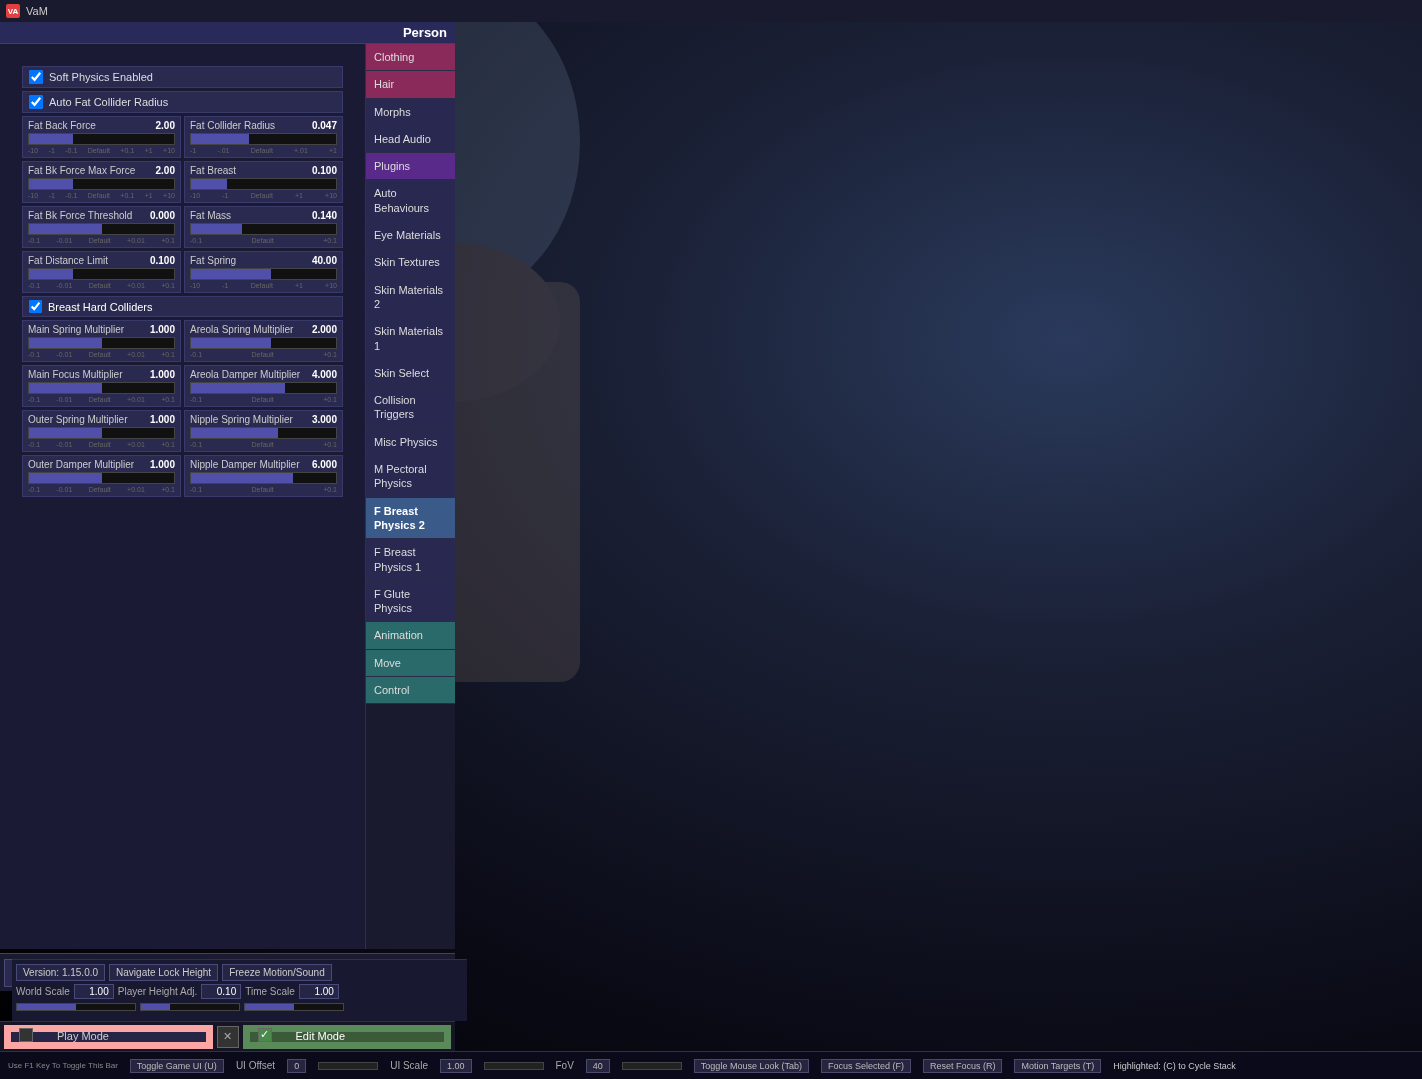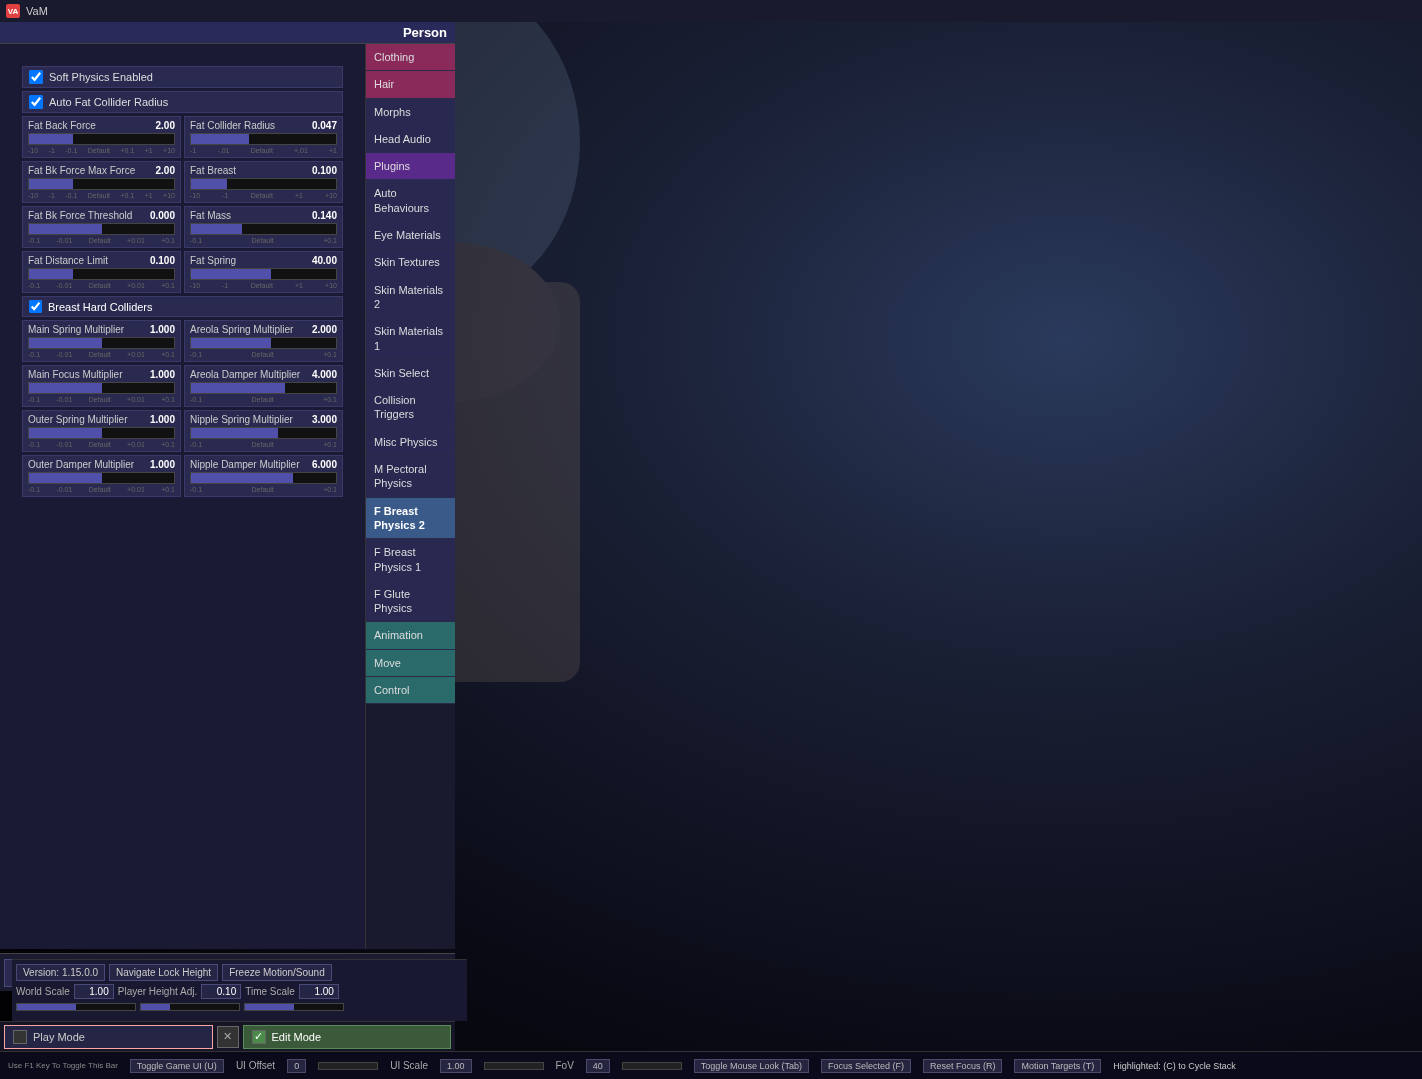--- a/index.html
+++ b/index.html
@@ -267,28 +267,28 @@
     .mini-slider {
       height: 8px;
       background: #111;
       border: 1px solid #444;
       margin-top: 1px;
     }
 
     .mode-btn {
       height: 24px;
       background: #252545;
-      border: 1px solid #fca5a5;
+      border: 7px solid #fca5a5;
       color: #ccc;
       font-size: 11px;
       cursor: pointer;
       display: flex;
-      align-items: center;
+      align-items: flex-end;
       padding: 0 8px;
-      gap: 6px;
+      gap: 24px;
       flex: 1;
     }
     .mode-btn.active {
       background: #3a5a3a;
       border-color: #5a8a5a;
       color: #fff;
     }
     .mode-checkbox {
       width: 14px; height: 14px;
       border: 1px solid #666;

